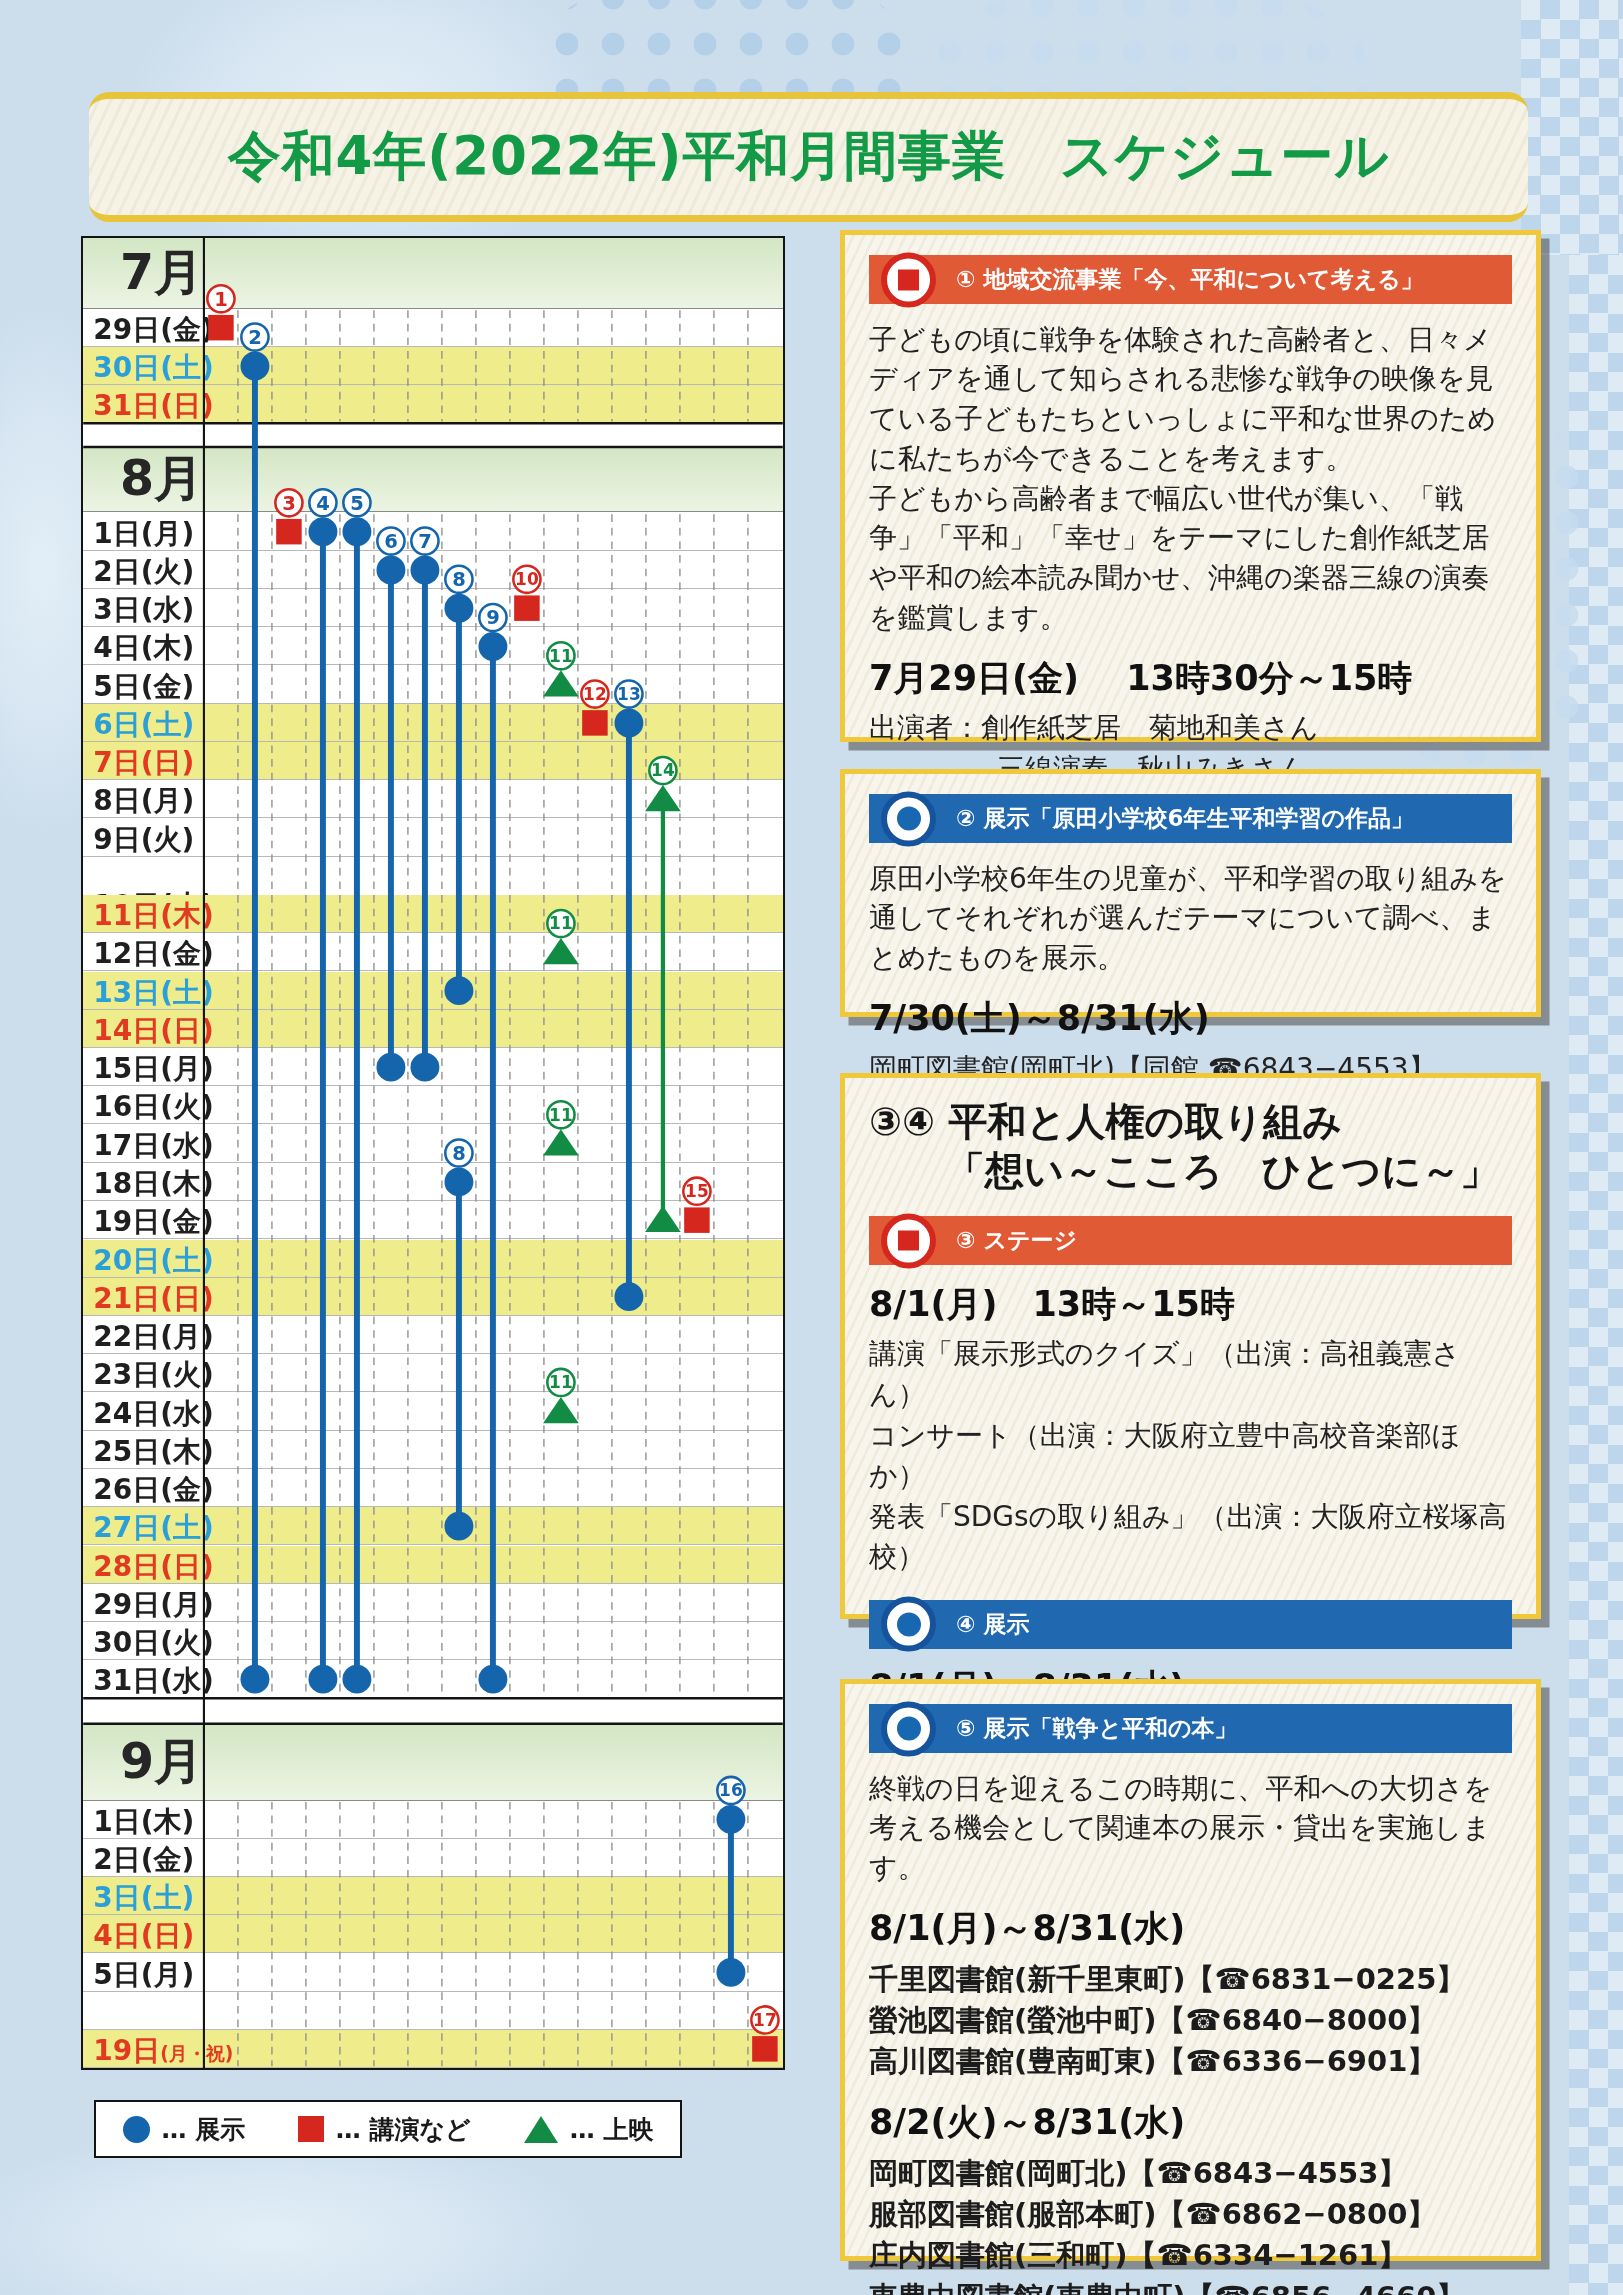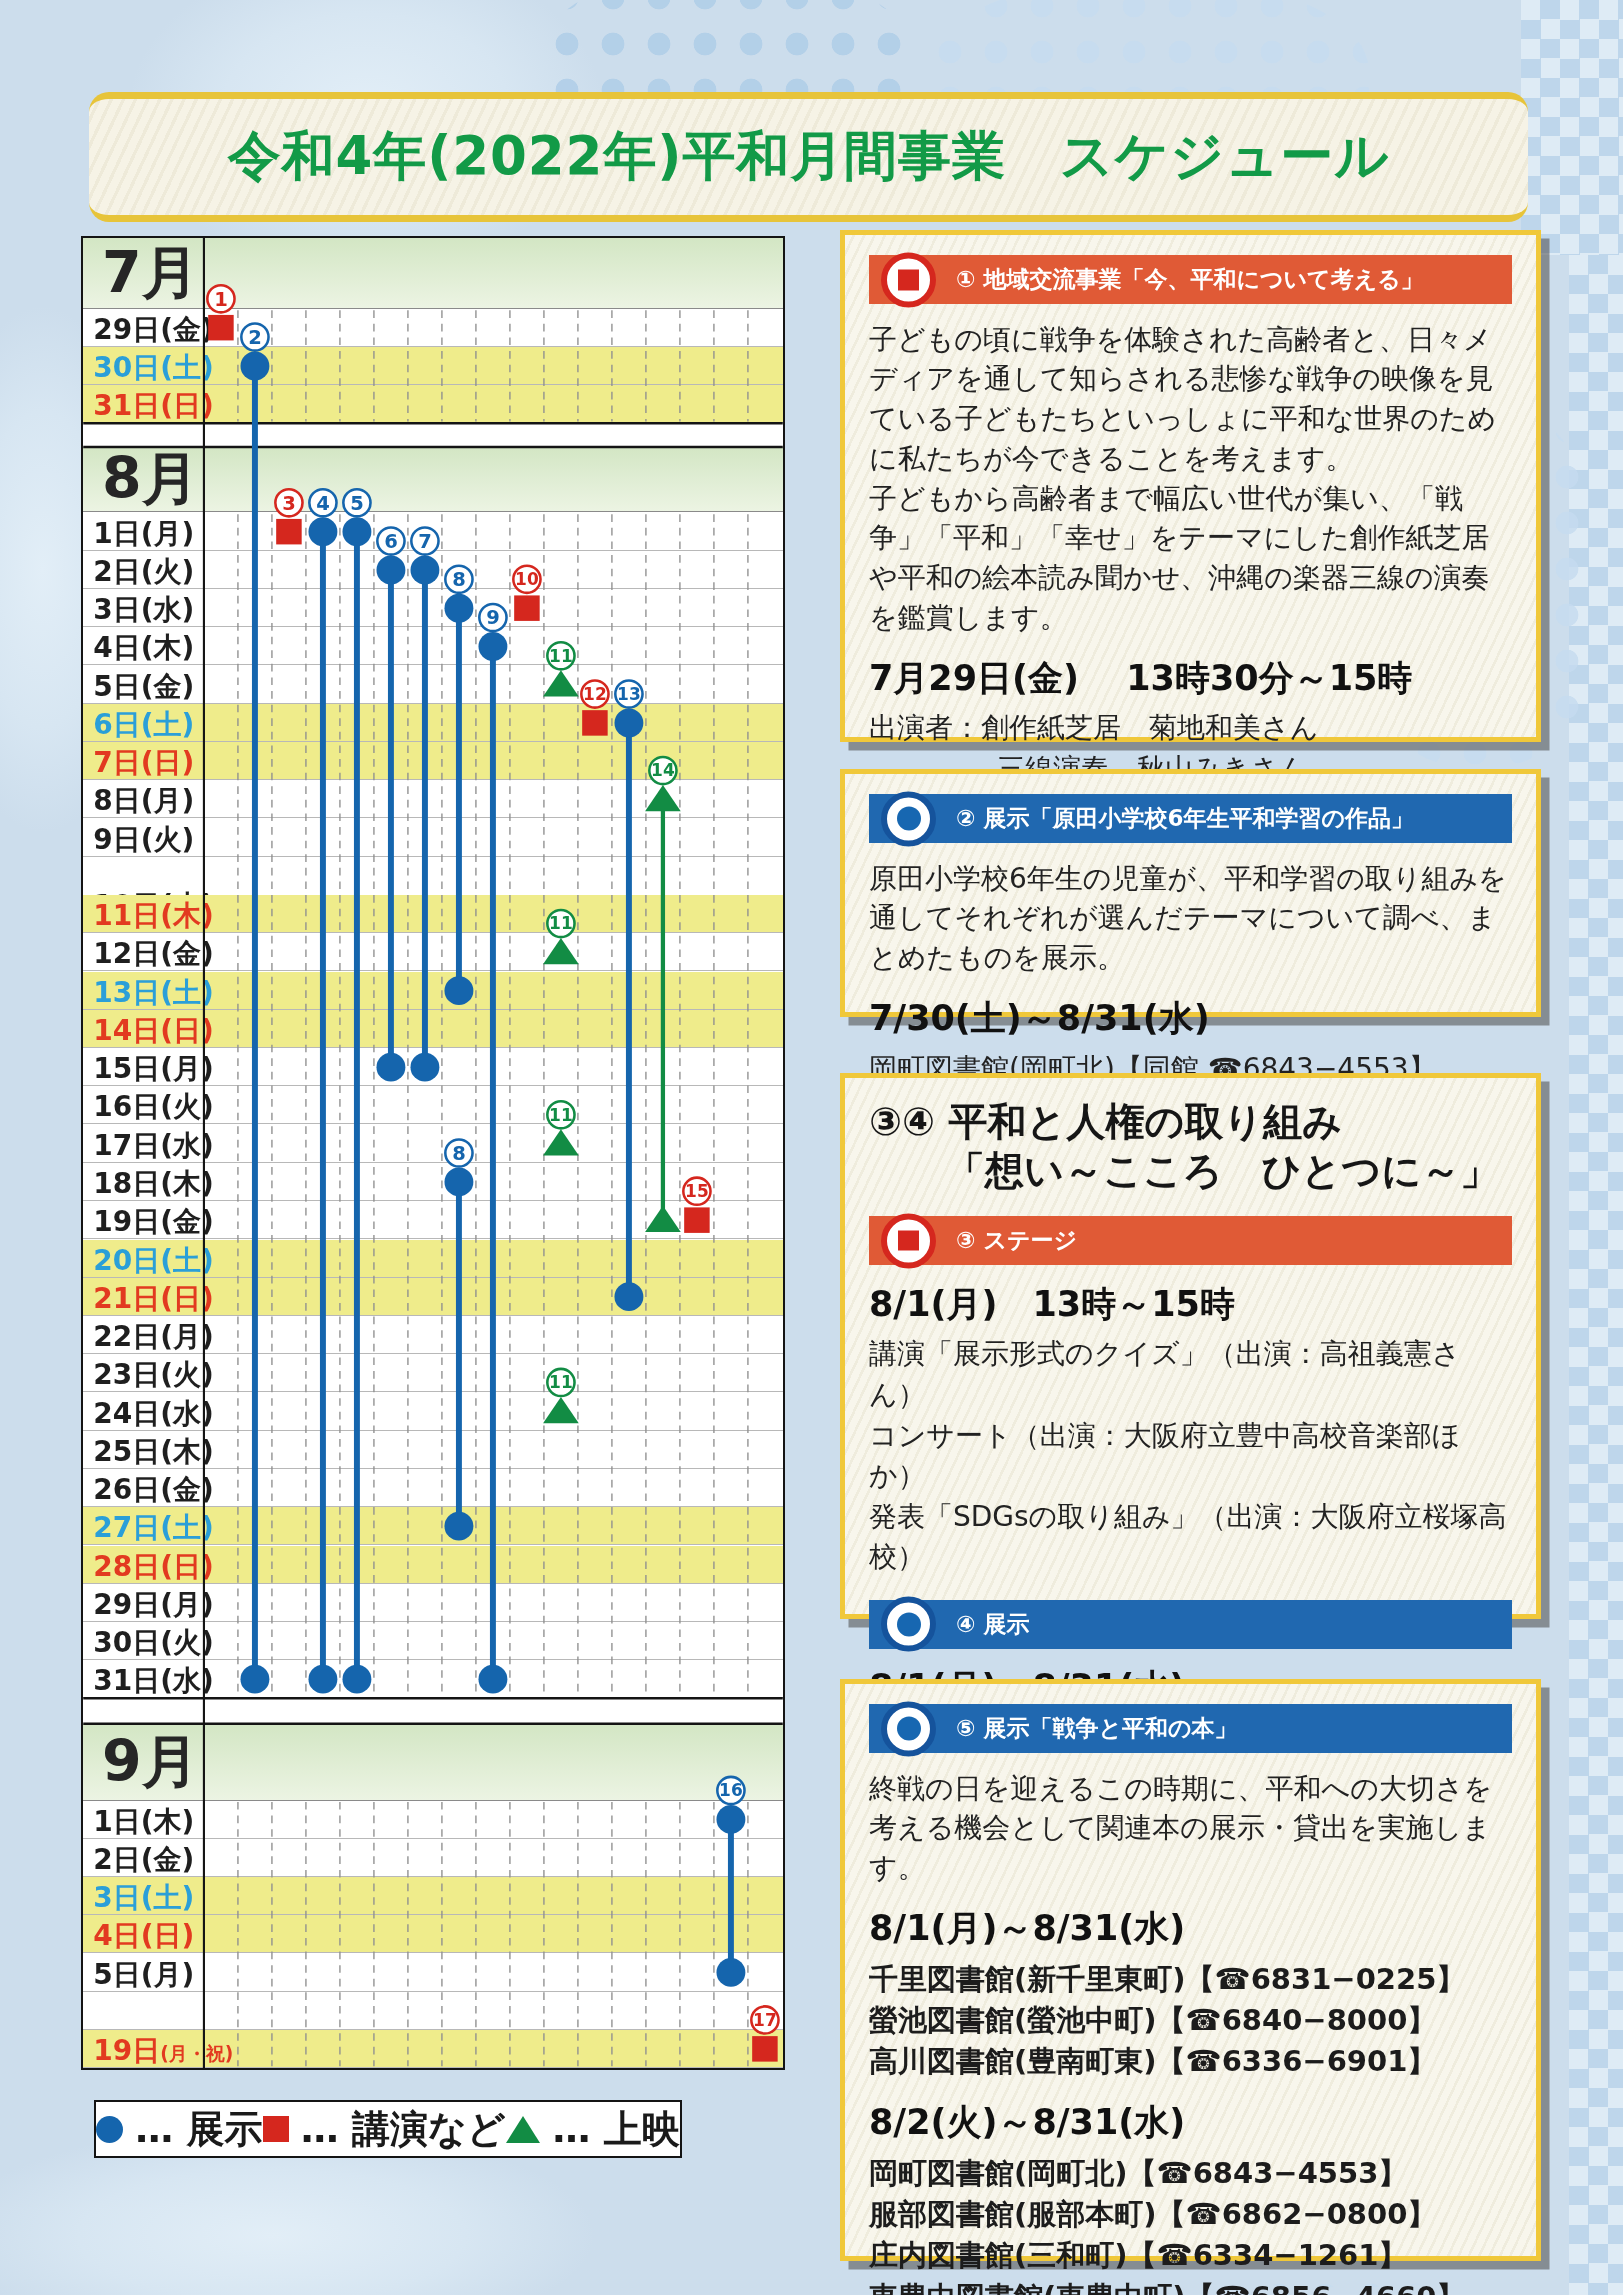--- a/index.html
+++ b/index.html
@@ -29,37 +29,37 @@
   #calendar{
     position:absolute;left:81px;top:236px;width:700px;height:1830px;
     background:#ffffff;border:2.6px solid #141414;box-sizing:content-box;
   }
   .mhead{
     position:absolute;left:0;width:700px;
     background:linear-gradient(to bottom,#d3e6c4,#ecf4e3);
     border-bottom:1.7px solid #8a8a8a;box-sizing:border-box;z-index:1;
     display:flex;align-items:center;
   }
-  .mhead span{font-size:57px;font-weight:800;color:#262626;padding-left:19px;}
+  .mhead span{font-size:49px;font-weight:800;color:#262626;padding-left:37px;}
   .crow{position:absolute;left:0;width:700px;height:38px;box-sizing:border-box;
     border-bottom:0.9px solid #b8b8b8;background:#ffffff;z-index:1;}
   .crow.yellow{background:#efec8b;}
   .dlab{position:absolute;left:10.2px;top:1.7px;font-size:28px;font-weight:700;white-space:nowrap;}
   .dlab .wk{font-size:28px;}
   .dlab .wk.small{font-size:18.7px;}
   .c-k{color:#1f1f1f;} .c-b{color:#2b9fd8;} .c-r{color:#e23a20;}
   #cal-overlay{position:absolute;left:0;top:0;z-index:3;}
 
   
   .legend{
     position:absolute;left:94px;top:2100px;width:588px;height:58px;
     background:#ffffff;border:2.6px solid #141414;box-sizing:border-box;
     display:flex;align-items:center;justify-content:space-around;
   }
-  .legend-item{display:flex;align-items:center;gap:12px;font-size:38px;font-weight:700;color:#1a1a1a;}
+  .legend-item{display:flex;align-items:center;gap:12px;font-size:25px;font-weight:700;color:#1a1a1a;}
   .sym-circle{width:27px;height:27px;border-radius:50%;background:#1565ad;display:inline-block;}
   .sym-square{width:25.5px;height:25.5px;background:#d5271e;display:inline-block;}
   .sym-triangle{width:0;height:0;border-left:17px solid transparent;border-right:17px solid transparent;border-bottom:27px solid #128c44;display:inline-block;}
 
   
   .panel{
     position:absolute;left:840px;width:701px;box-sizing:border-box;
     border:5.1px solid #f0c83a;
     background:repeating-linear-gradient(115deg,#f8f6ec 0 6.8px,#efecdd 6.8px 9.4px);
     box-shadow:8.5px 8.5px 0 rgba(75,75,75,0.55);

